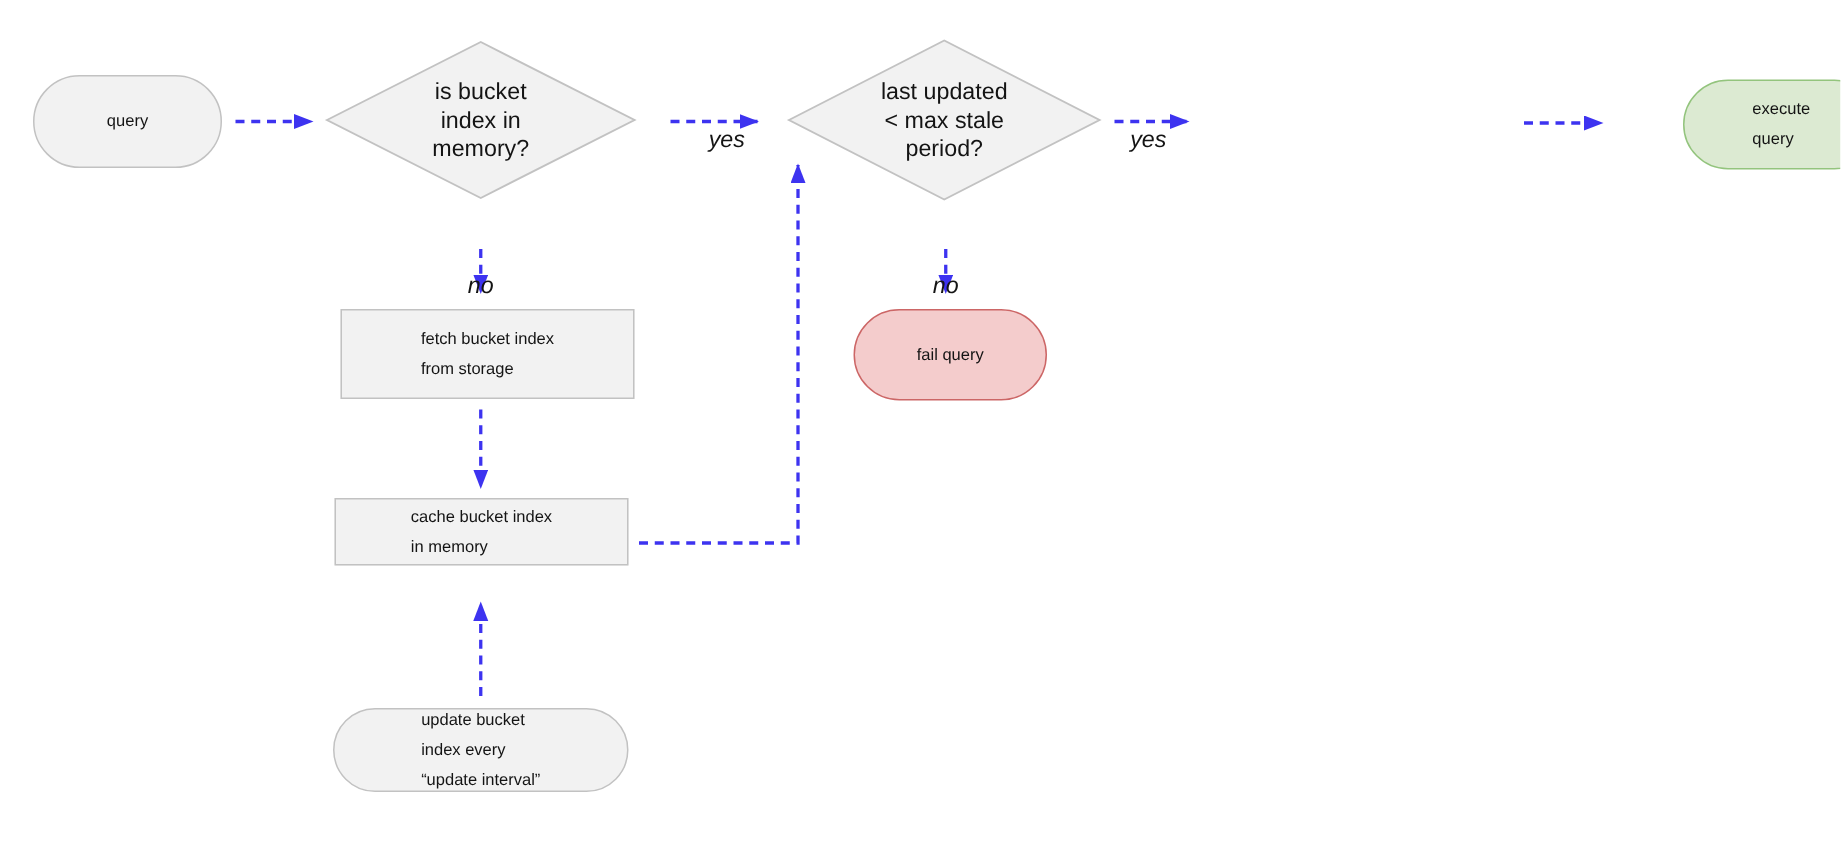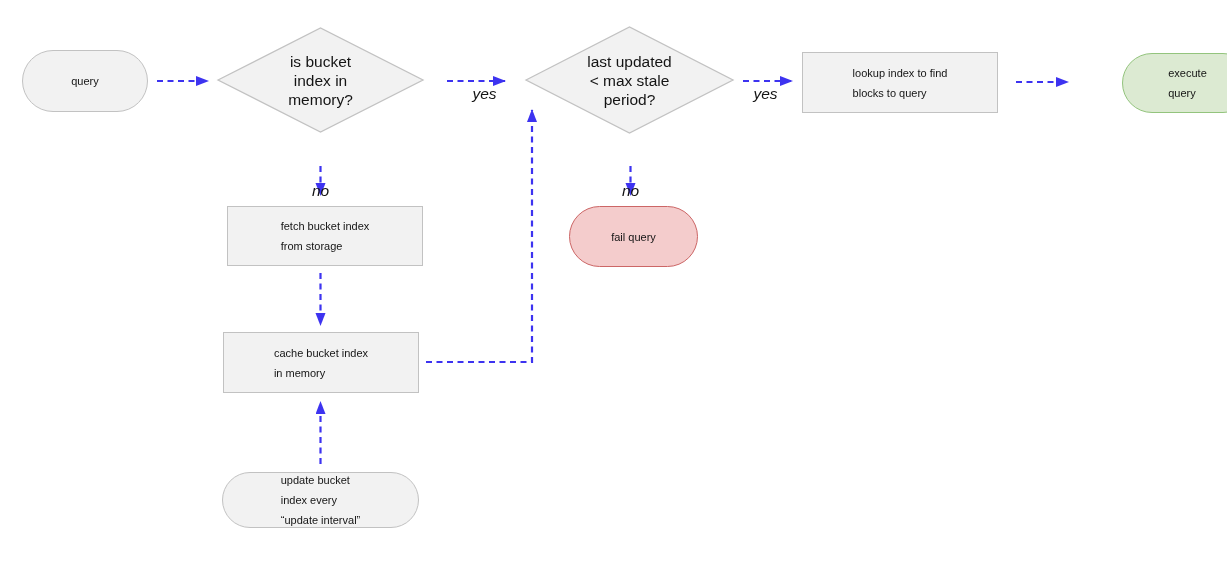--- a/index.html
+++ b/index.html
@@ -93,31 +93,29 @@
 index in
 memory?</div>
 
   <div class="dlabel" style="left:559px; top:50px; width:141px; height:60px;">last updated
 &lt; max stale
 period?</div>
 
   <div class="node" style="left:227px; top:206px; width:196px; height:60px;">fetch bucket index
 from storage</div>
 
-  <div class="node" style="left:223px; top:332px; width:196px; height:61px;">cache bucket index
+  <div class="node" style="left:223px; top:332px; width:196px; height:45px;">cache bucket index
 in memory</div>
 
   <div class="node pill" style="left:222px; top:472px; width:197px; height:56px;">update bucket
 index every
 “update interval”</div>
 
   <div class="node pill red" style="left:569px; top:206px; width:129px; height:61px;">fail query</div>
 
-  <div class="node" style="left:802px; top:52px; width:196px; height:61px;">lookup index to find
-blocks to query</div>
 
   <div class="node pill green" style="left:1122px; top:53px; width:131px; height:60px;">execute
 query</div>
 
   <div class="elabel center" style="left:462px; top:44px; width:45px;">yes</div>
 
   <div class="elabel center" style="left:295px; top:141px; width:51px;">no</div>
 
   <div class="elabel center" style="left:743px; top:44px; width:45px;">yes</div>
 

